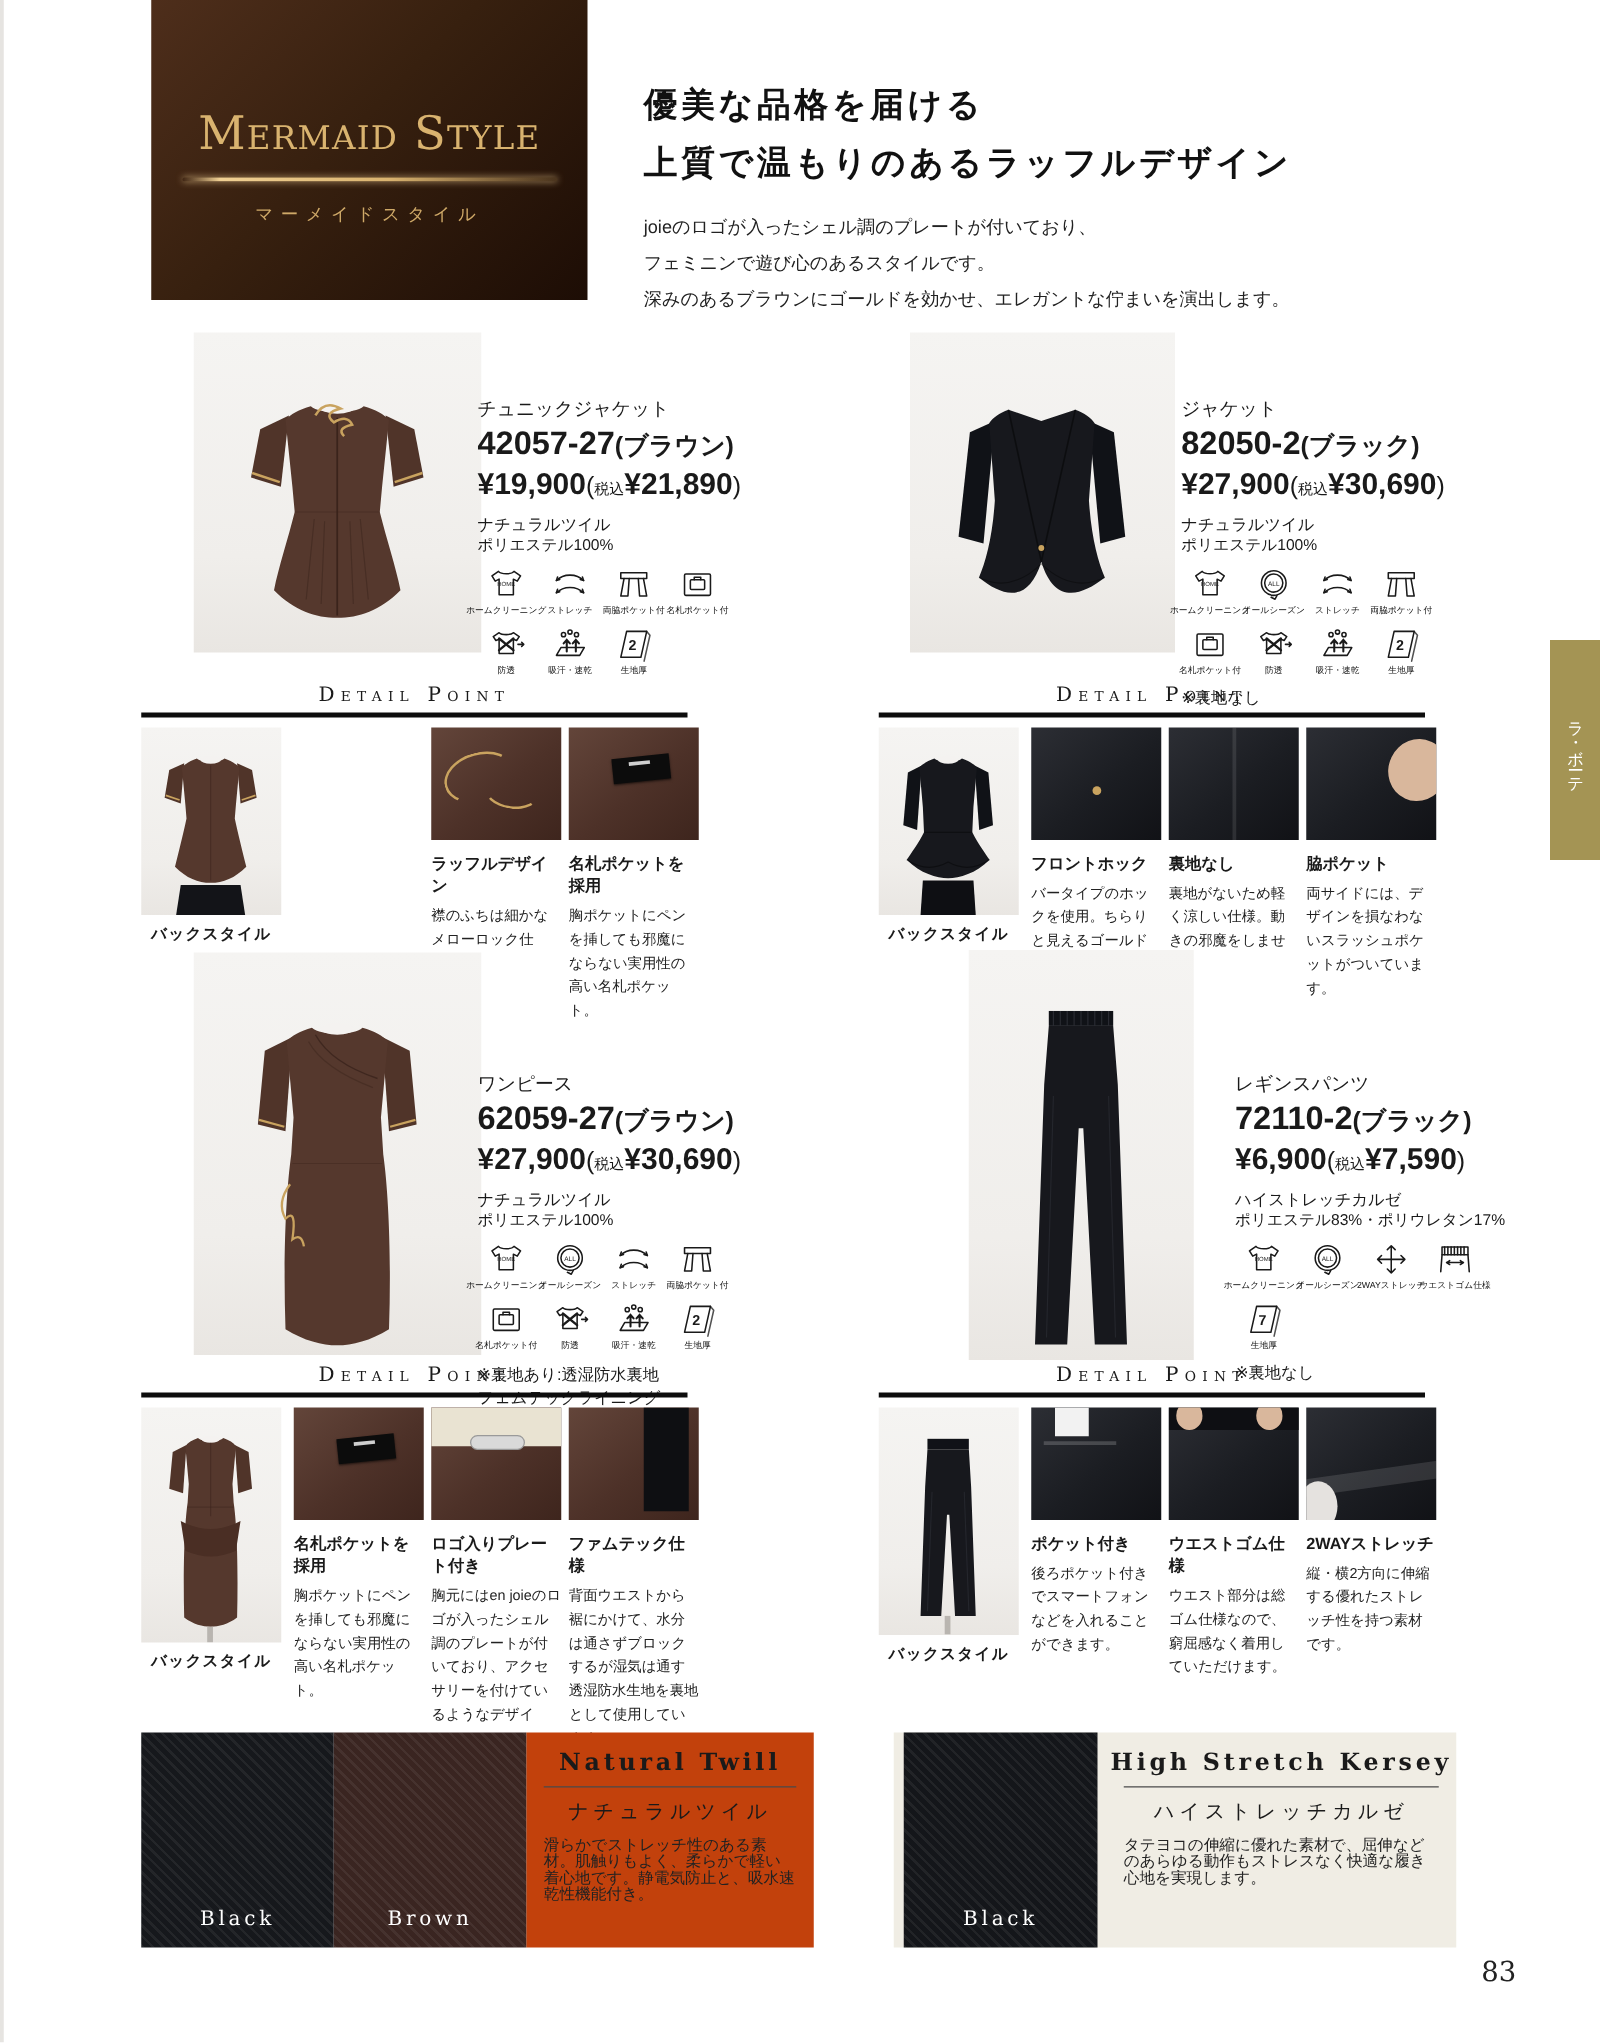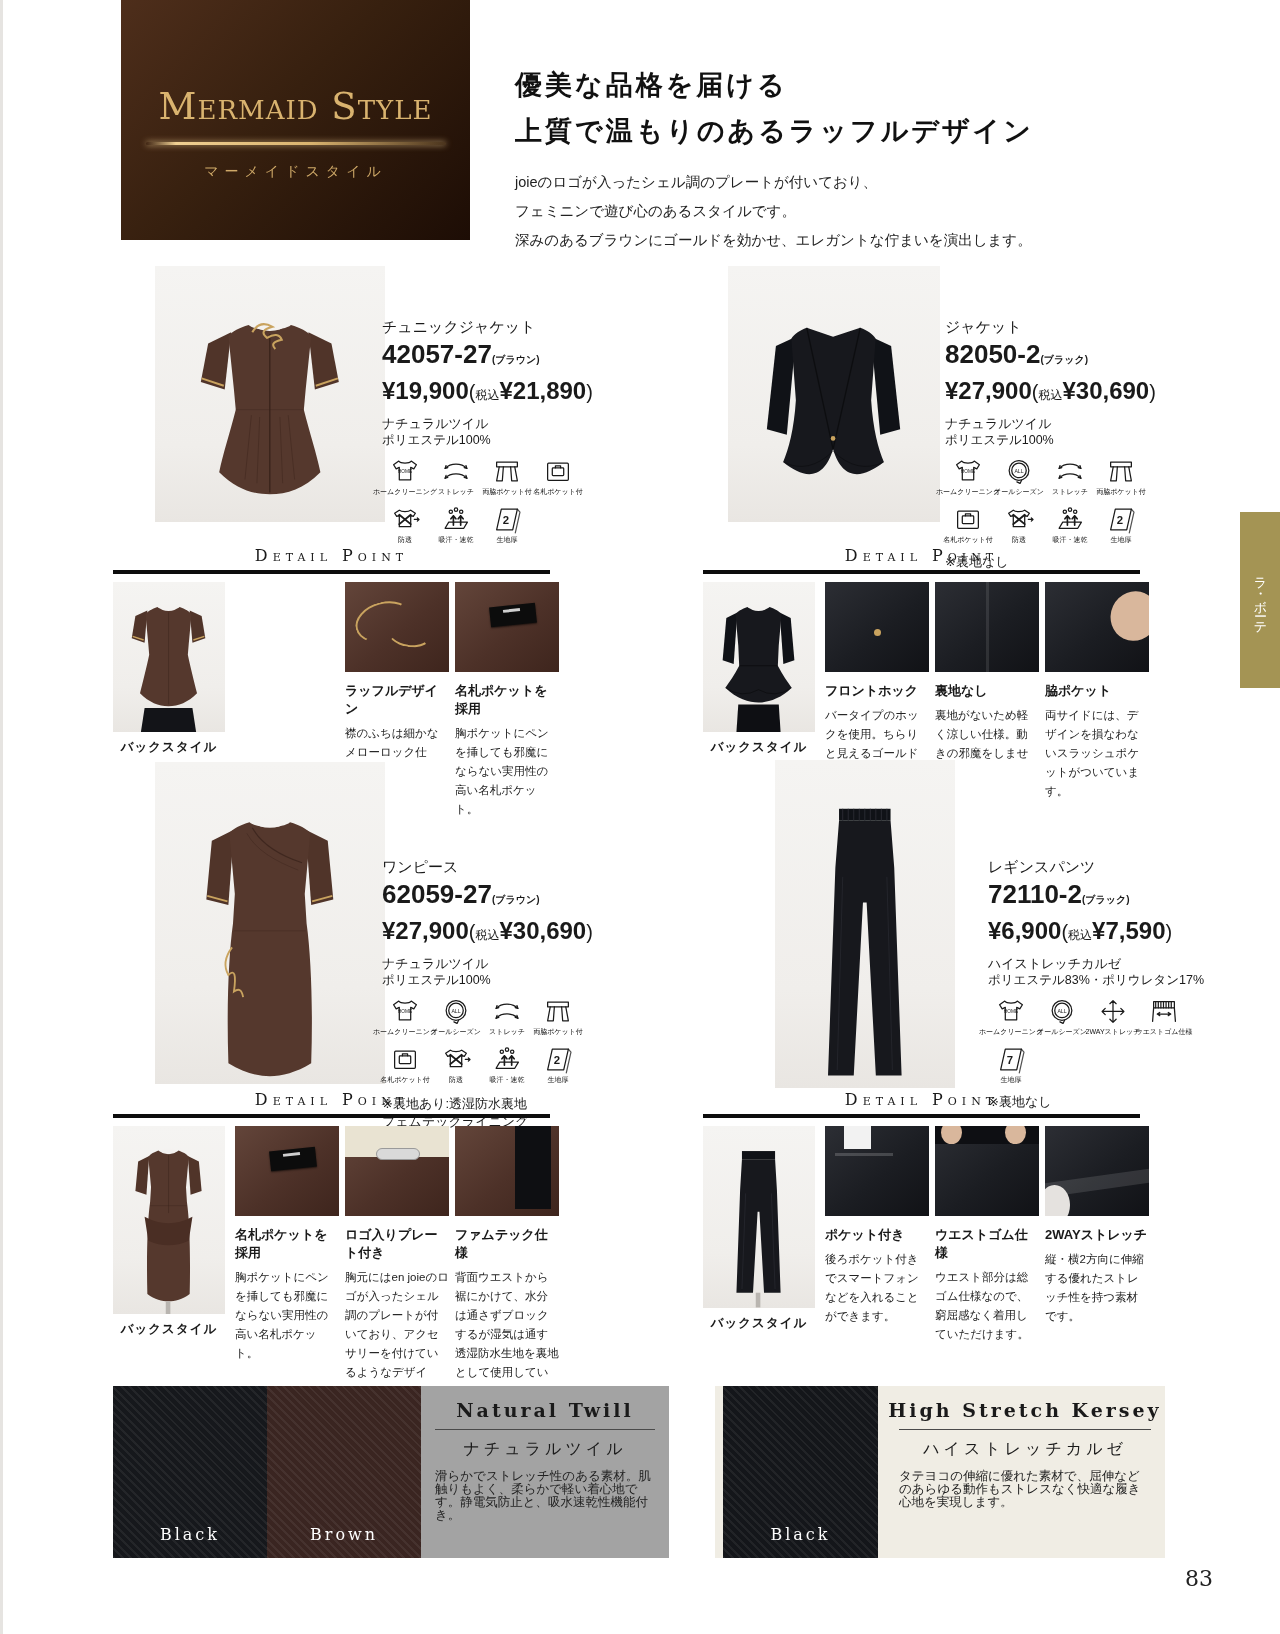--- a/index.html
+++ b/index.html
@@ -30,21 +30,21 @@
 
   
   .photo{position:absolute;background:linear-gradient(180deg,#f5f4f2 0%,#f0eeeb 70%,#e9e6e2 100%);
      display:flex;align-items:flex-end;justify-content:center;overflow:hidden;}
   .photo svg{width:92%;height:98%;}
 
   
   .pinfo{position:absolute;}
   .pname{font-size:15px;margin-bottom:2px;}
   .pcode{font-size:26px;font-weight:bold;letter-spacing:0;line-height:30px;white-space:nowrap;}
-  .pcode .pcolor{font-size:10px;font-weight:bold;letter-spacing:0;}
+  .pcode .pcolor{font-size:20px;font-weight:bold;letter-spacing:0;}
   .pprice{font-size:24px;font-weight:bold;white-space:nowrap;line-height:32px;}
   .pprice .taxl{font-size:12px;font-weight:normal;}
   .pprice .par{font-size:20px;font-weight:normal;}
   .pfab{font-size:13px;margin-top:4px;line-height:17px;}
   .pcomp{font-size:12.5px;line-height:17px;white-space:nowrap;}
   .icon-row{display:flex;gap:5px;margin-top:9px;align-items:flex-start;}
   .spec-icon{width:46px;display:flex;flex-direction:column;align-items:center;}
   .spec-icon svg{width:32px;height:28px;}
   .spec-icon i{font-style:normal;font-size:7px;white-space:nowrap;color:#111;margin-top:1px;}
   .pnote{font-size:13px;margin-top:8px;line-height:18px;}
@@ -652,21 +652,21 @@
       <p>ウエスト部分は総ゴム仕様なので、窮屈感なく着用していただけます。</p>
     </div>
     <div class="ditem" style="left:342px;top:36px">
       <div class="th th-black acc-stretch"></div>
       <h4>2WAYストレッチ</h4>
       <p>縦・横2方向に伸縮する優れたストレッチ性を持つ素材です。</p>
     </div>
   </section>
 
   <section class="fabric" style="left:113px;top:1386px;width:538px">
-    <div class="fab-text" style="left: 308px; width: 248px; background: #a3a3a3;">
+    <div class="fab-text" style="left: 308px; width: 230px; background: #c2410c;">
       <h4>Natural Twill</h4>
       <div class="fab-rule"></div>
       <h5>ナチュラルツイル</h5>
       <p>滑らかでストレッチ性のある素材。肌触りもよく、柔らかで軽い着心地です。静電気防止と、吸水速乾性機能付き。</p>
     </div>
     <div class="swatch" style="left: 0px; width: 154px; background: rgb(22, 24, 28);">
       <span>Black</span>
     </div>
     <div class="swatch" style="left: 154px; width: 154px; background: rgb(58, 37, 33);">
       <span>Brown</span>

